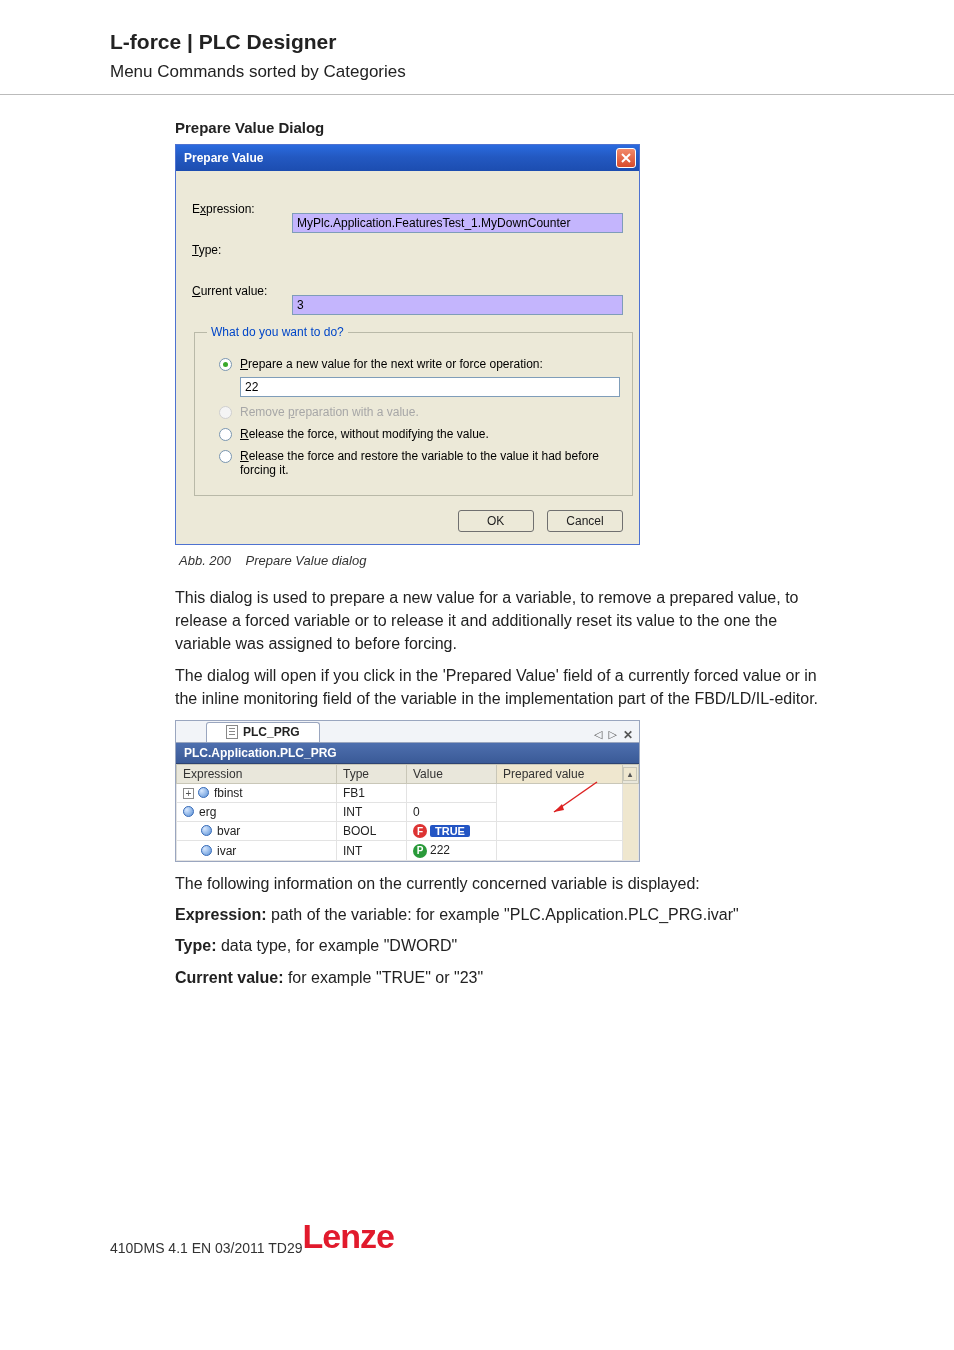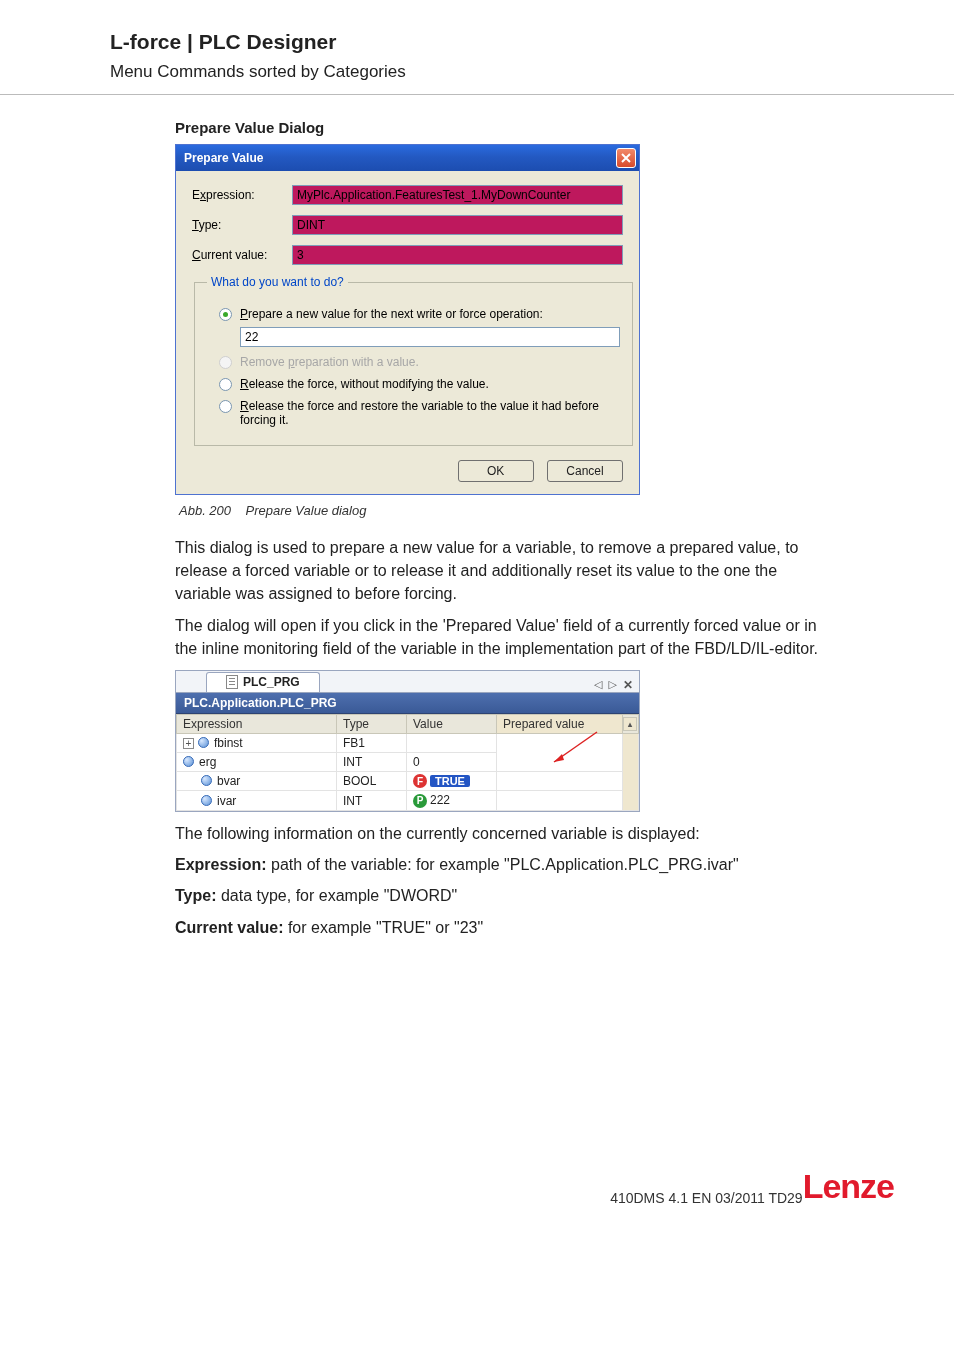--- a/index.html
+++ b/index.html
@@ -50,22 +50,22 @@
     border: 1px solid #fff;
     border-radius: 3px;
     display:flex;align-items:center;justify-content:center;
     color:#fff;font-weight:700;font-size:14px;line-height:1;
   }
   .dialog-body { padding: 14px 16px 12px 16px; }
   .fld-row { display:flex; align-items:center; margin-bottom:10px; }
   .fld-lab { width: 100px; color:#000; }
   .fld-lab .u { text-decoration: underline; }
   .fld-val {
-    flex:1; background:#be185d; border:1px solid #7f9db9; height:20px;
-    padding:2px 4px; font-size:12px;
+    flex:1; background:#c4b5fd; border:1px solid #7f9db9; height:20px;
+    padding:2px 4px; font-size:12px;margin-top:28px;
   }
   fieldset.group {
     border:1px solid #b9b9a8; padding: 10px 12px 12px 12px; margin-top:8px;
   }
   fieldset.group legend { color:#0046c8; padding:0 4px; font-size:12px;}
   .radio-row { display:flex; align-items:flex-start; margin:8px 0 6px 12px; }
   .radio-outer {
     width:13px;height:13px;border-radius:50%;border:1px solid #7a96b0;
     background:#fff;display:inline-flex;align-items:center;justify-content:center;
     margin-right:8px;flex-shrink:0; margin-top:1px;
@@ -138,21 +138,21 @@
   .pill{
     display:inline-block;background:#2355c4;color:#fff;font-weight:700;
     padding:0 5px;border-radius:2px;font-size:11px;
   }
   .arrow-cell{position:relative;height:34px;}
   .arrow-svg{position:absolute;left:45px;top:-4px;}
   .scroll-stub{width:16px;background:#efe7cf;}
   .uparr{display:inline-block;width:14px;height:14px;border:1px solid #c9c7b8;background:#efe7cf;text-align:center;font-size:9px;line-height:12px;color:#555;}
 
   .footer{
-    display:flex;justify-content:flex-end;align-items:flex-end;
+    display:flex;justify-content:flex-start;align-items:flex-end;
     padding: 220px 60px 0 110px; font-size:14px;color:#333;
   }
   .lenze{font-family: Arial, sans-serif;font-weight:800;font-size:34px;color:#e11a2c;letter-spacing:-1px;}
 </style>
 </head>
 <body>
 
 <div class="page">
 
   <div class="header-bar">
@@ -173,21 +173,20 @@
             </svg>
         </span>
       </div>
       <div class="dialog-body">
         <div class="fld-row">
           <span class="fld-lab"><span>E</span><span class="u">x</span><span>pression:</span></span>
           <input class="fld-val" value="MyPlc.Application.FeaturesTest_1.MyDownCounter" style="">
         </div>
         <div class="fld-row">
           <span class="fld-lab"><span class="u">T</span><span>ype:</span></span>
-          <input class="fld-val" value="DINT" style="">
         </div>
         <div class="fld-row">
           <span class="fld-lab"><span class="u">C</span><span>urrent value:</span></span>
           <input class="fld-val" value="3" style="">
         </div>
 
         <fieldset class="group">
           <legend>What do you want to do?</legend>
 
           <div class="radio-row">

